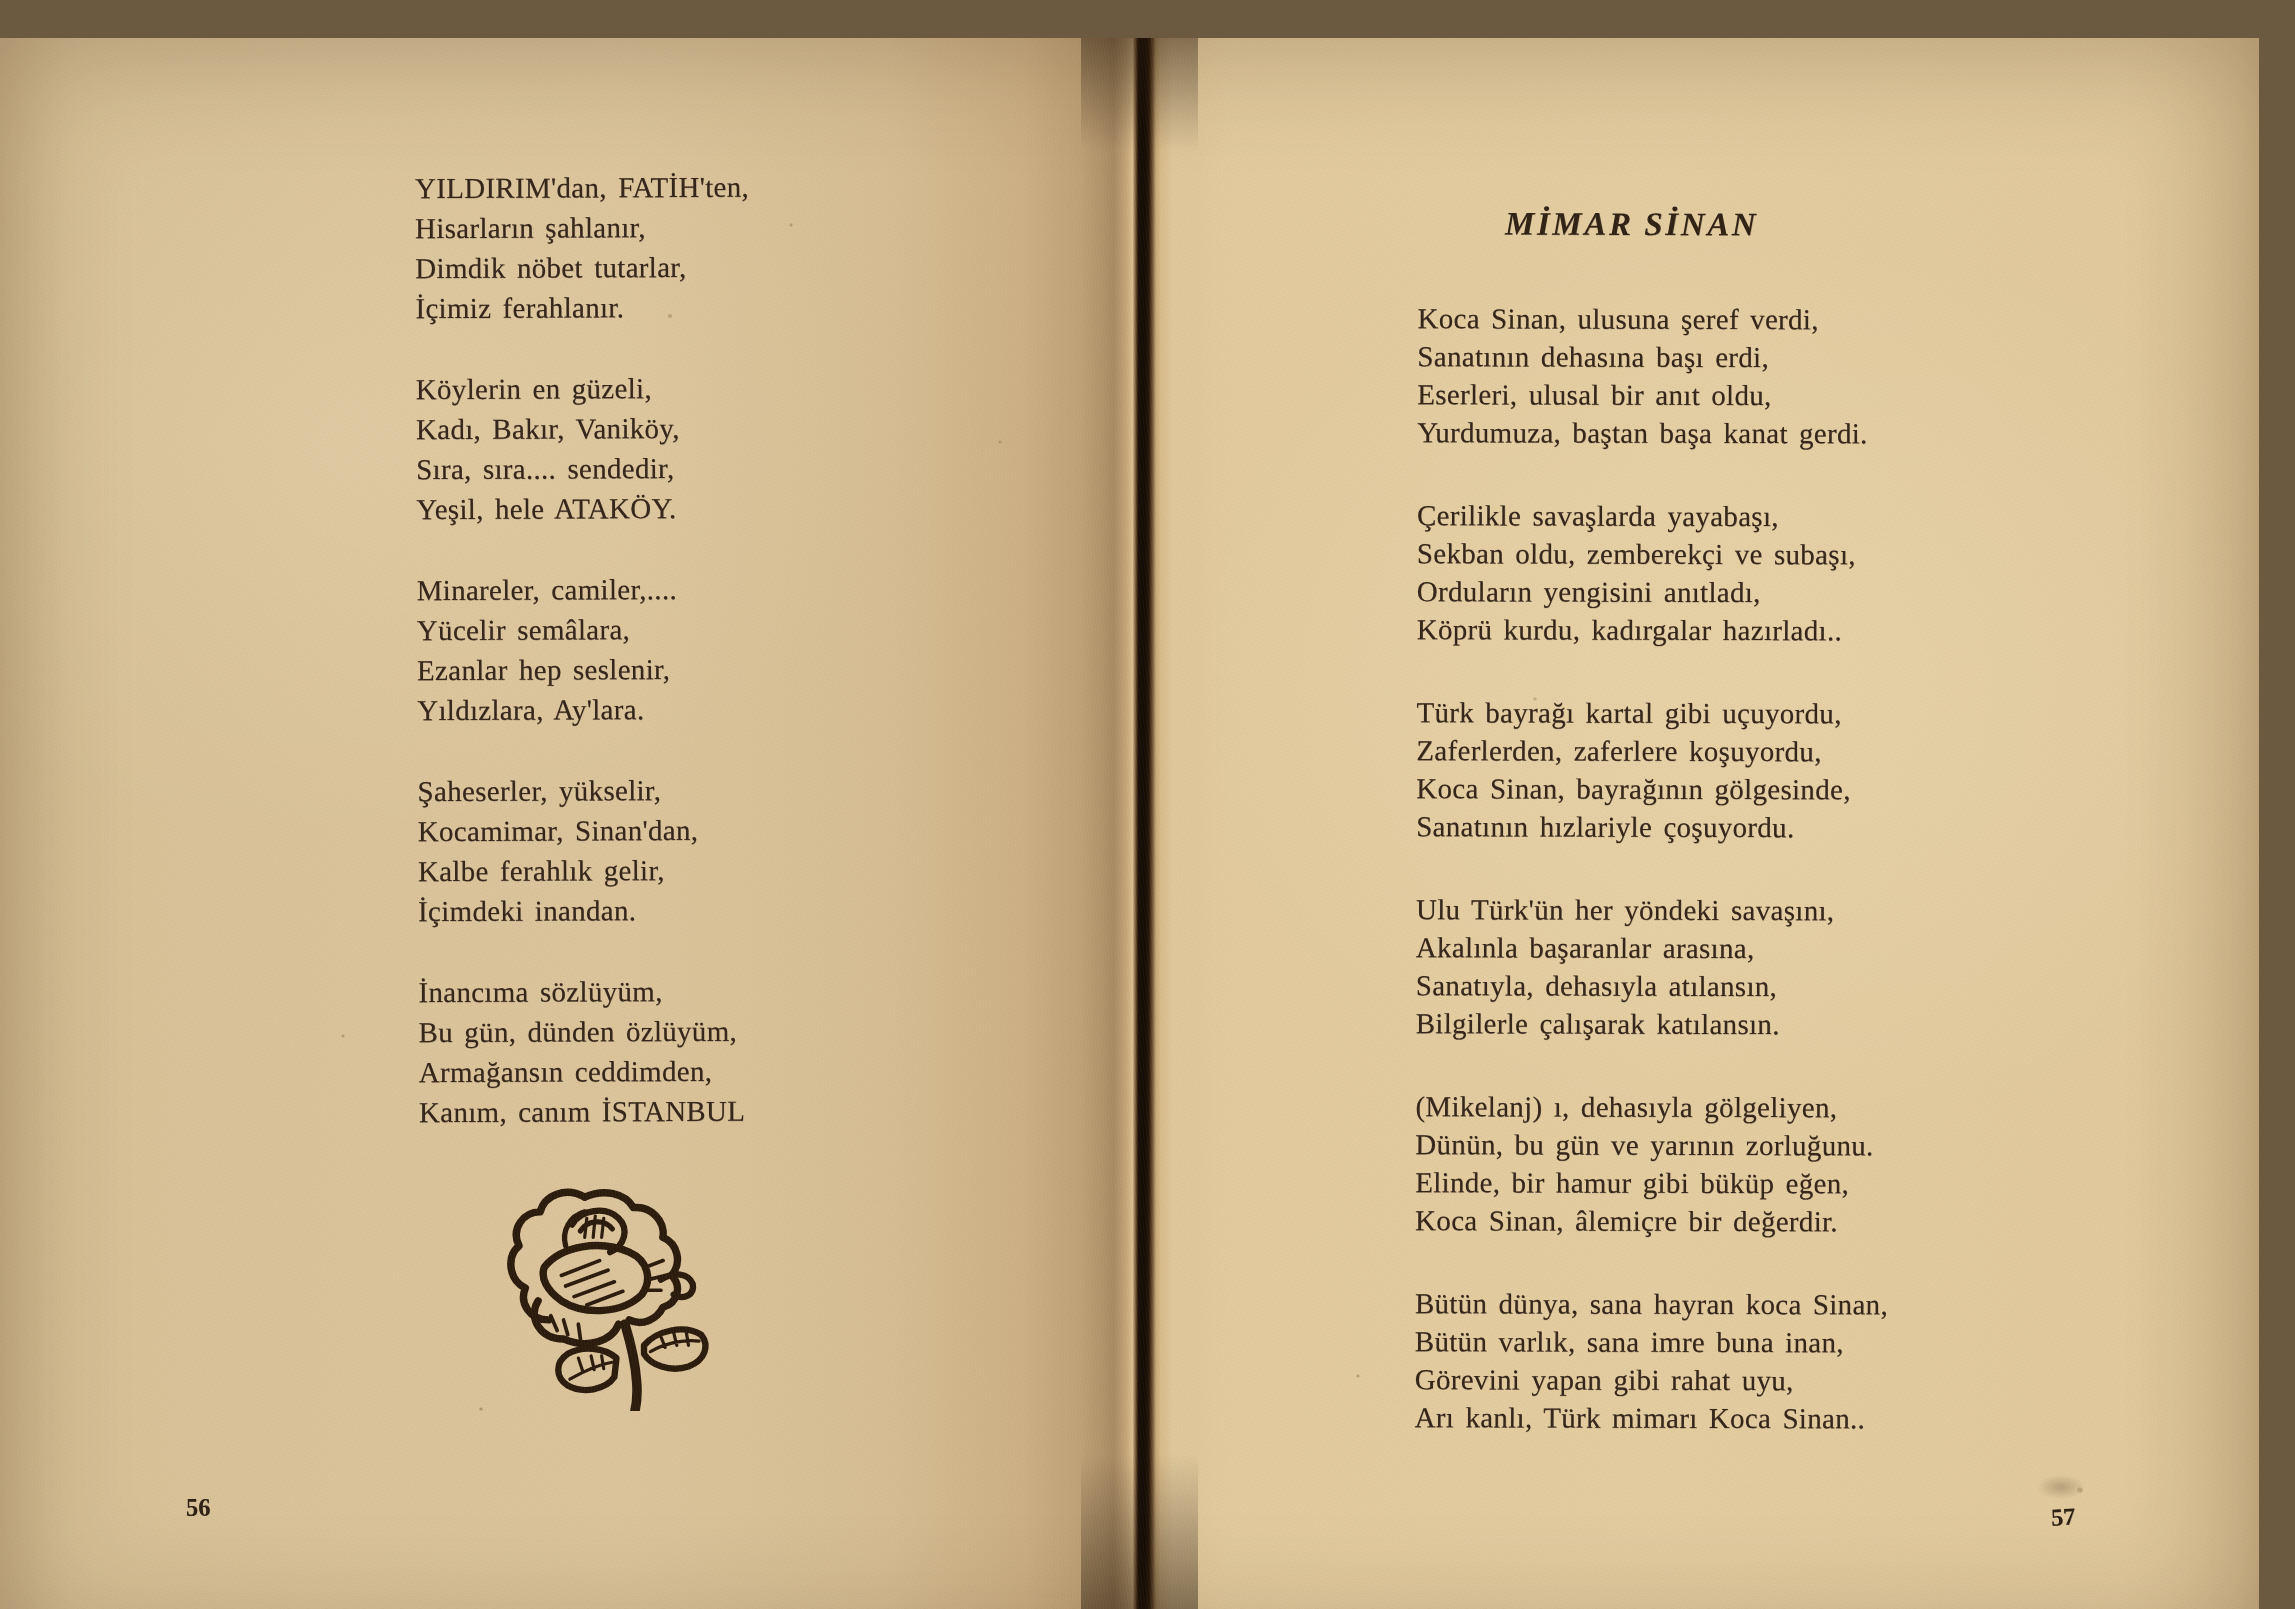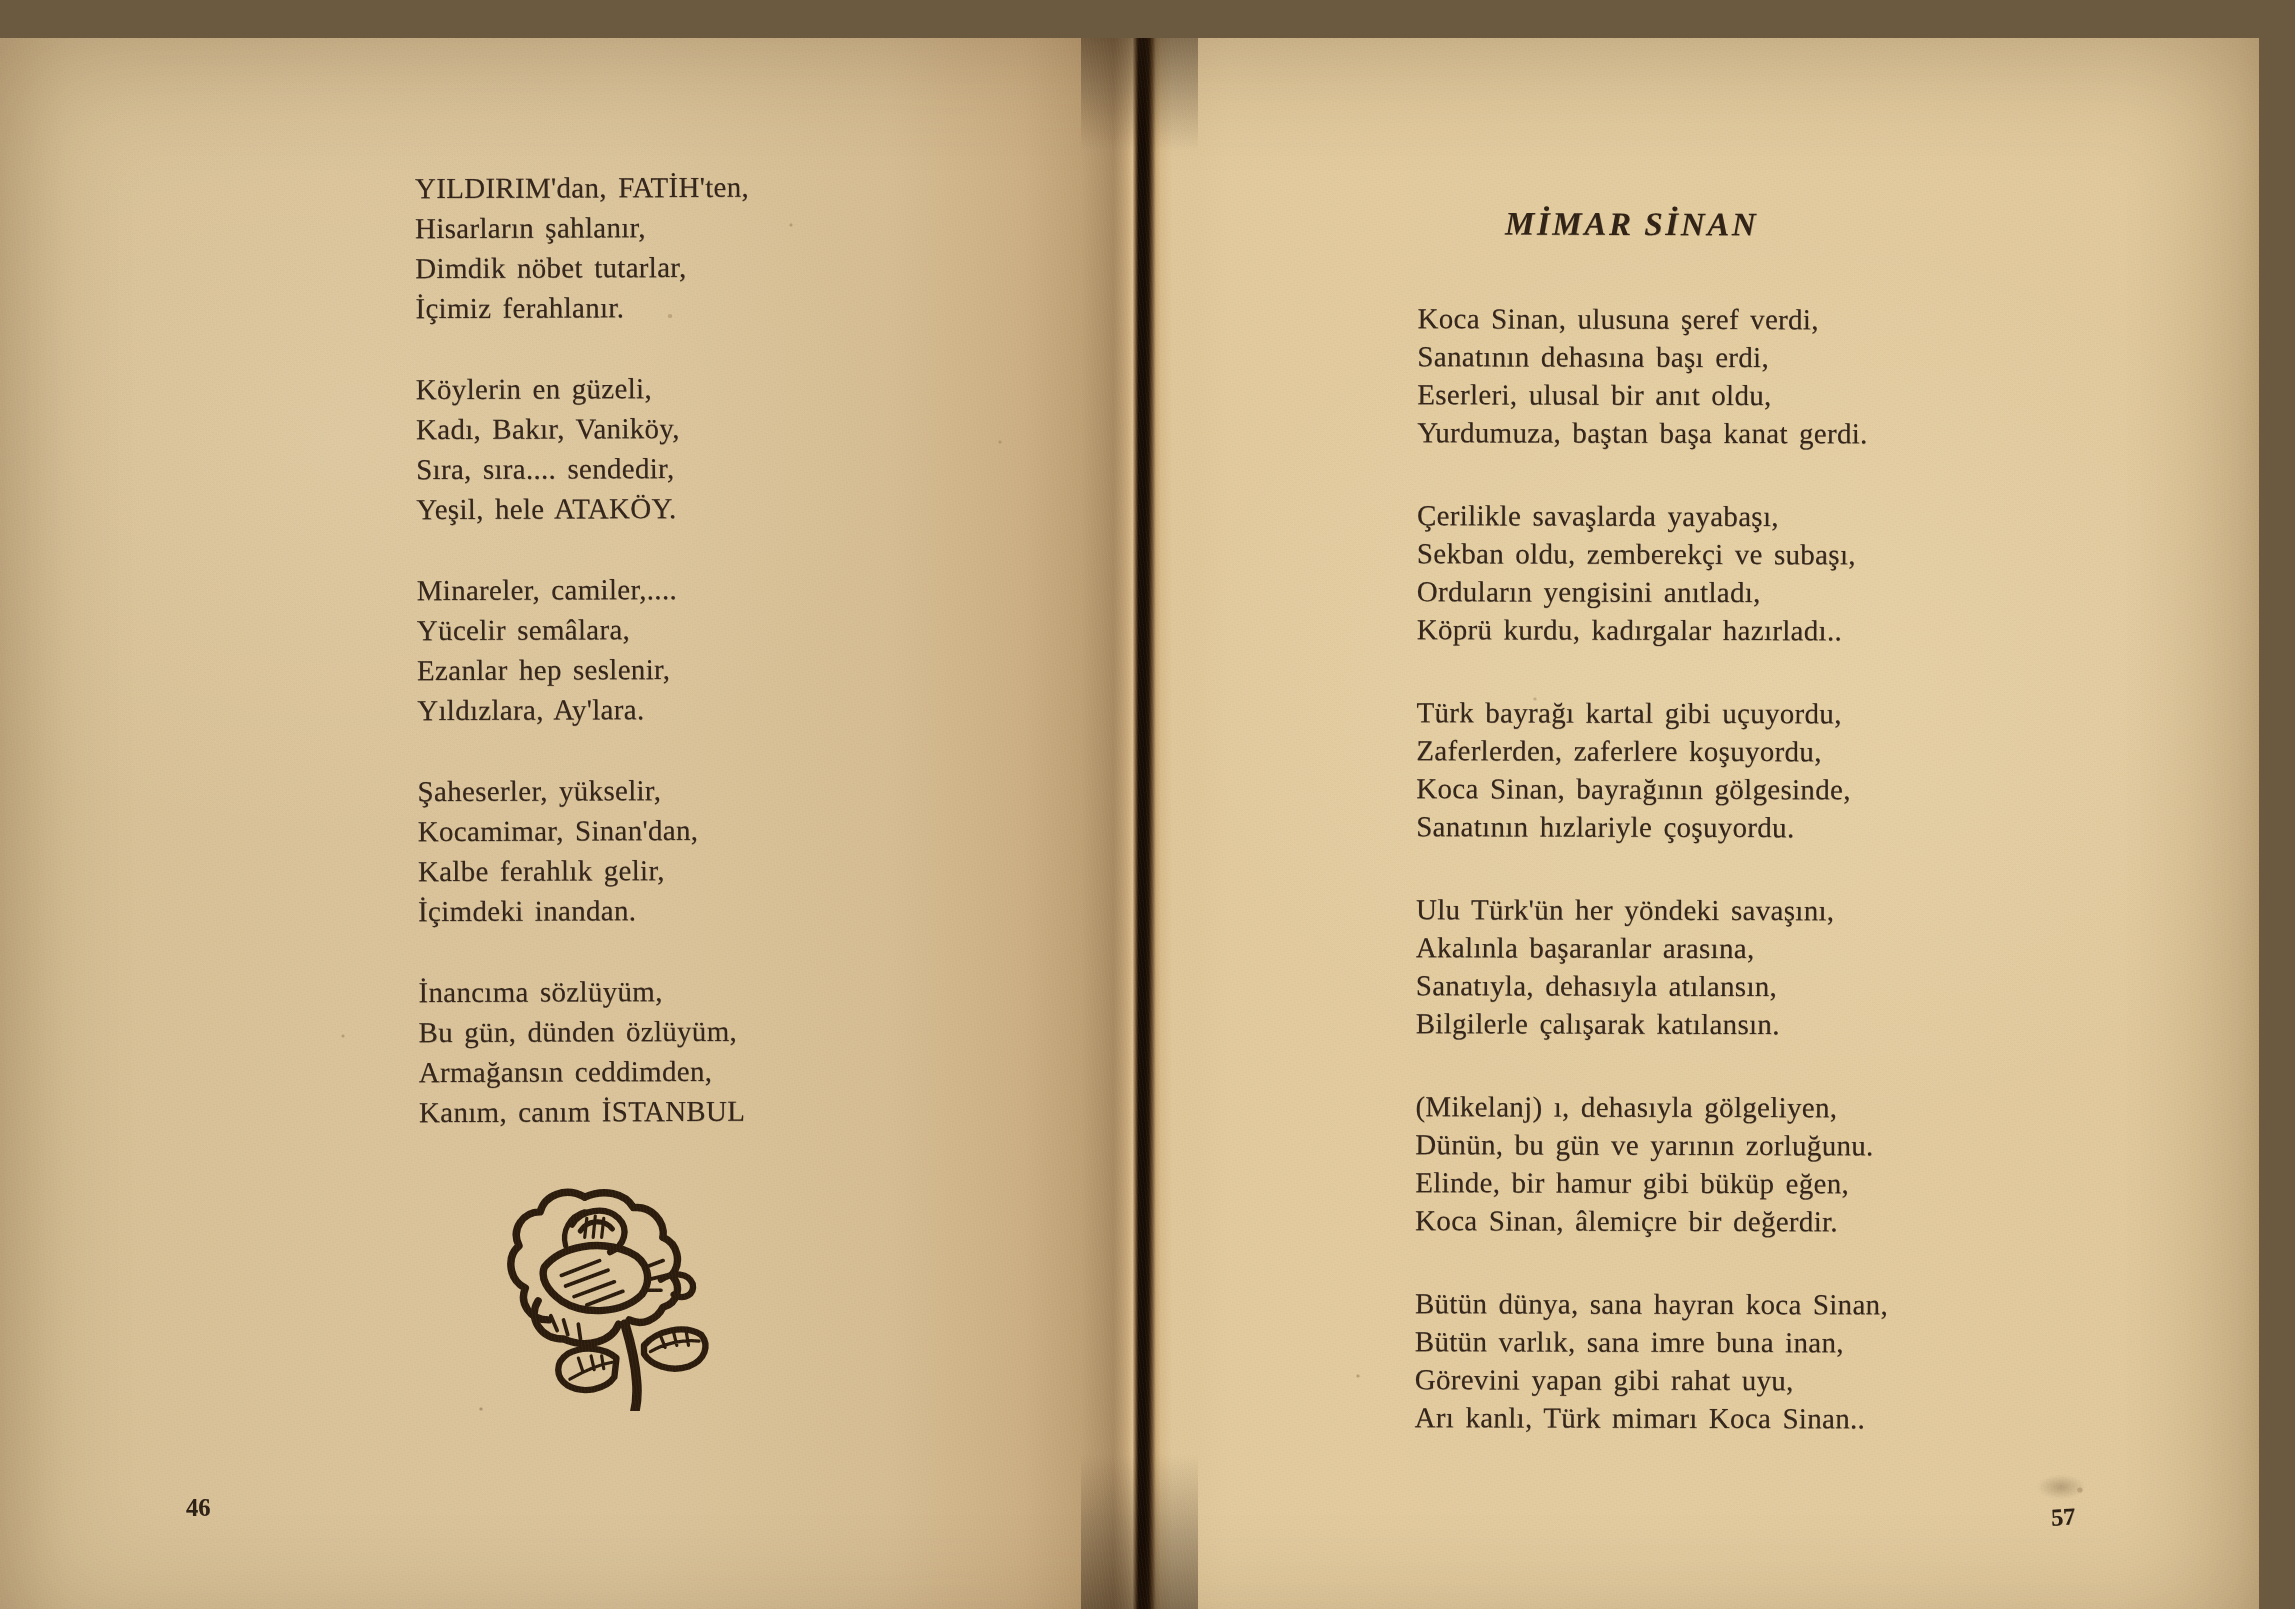--- a/index.html
+++ b/index.html
@@ -195,21 +195,21 @@
       <span class="line">Koca Sinan, âlemiçre bir değerdir.</span>
     </div>
     <div class="stanza">
       <span class="line">Bütün dünya, sana hayran koca Sinan,</span>
       <span class="line">Bütün varlık, sana imre buna inan,</span>
       <span class="line">Görevini yapan gibi rahat uyu,</span>
       <span class="line">Arı kanlı, Türk mimarı Koca Sinan..</span>
     </div>
   </div>
 
-  <div class="page-num" id="pn-left">46</div>
+  <div class="page-num" id="pn-left">56</div>
   <div class="page-num" id="pn-right">57</div>
 
   <div class="smudge"></div>
   <div class="specks"></div>
   <div class="texture"></div>
   <div class="vignette"></div>
 
 </div>
 
 

